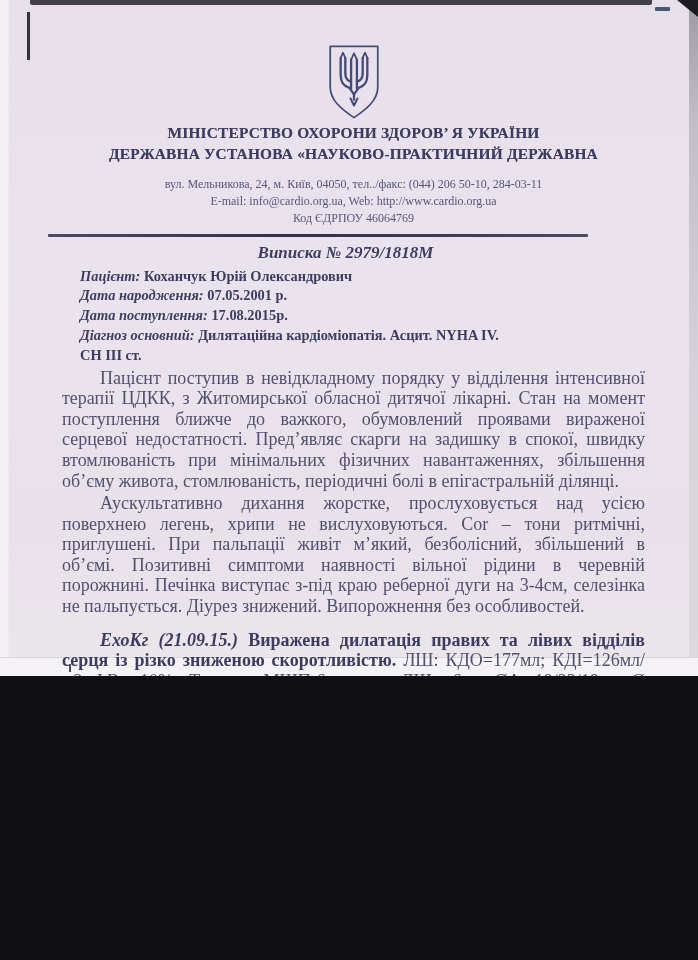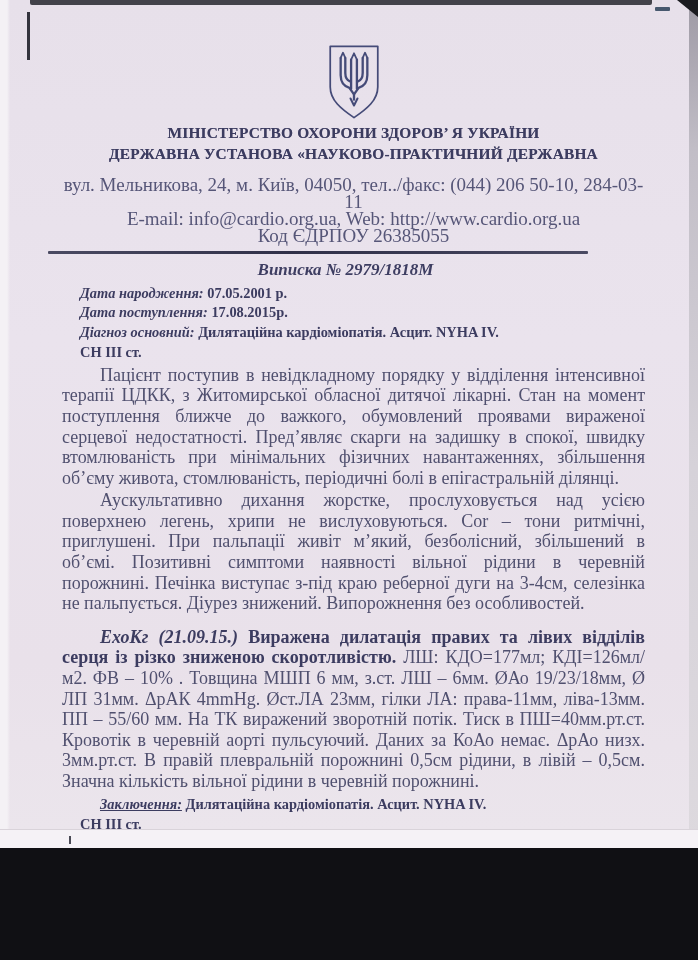--- a/index.html
+++ b/index.html
@@ -1,17 +1,17 @@
 <!DOCTYPE html>
 <html><head>
 <meta charset="utf-8">
 <style>
   html,body { margin:0; padding:0; background:#101014; }
   .page {
-    position:relative; width:698px; height:848px; overflow:hidden;
+    position:relative; width:698px; height:676px; overflow:hidden;
     background:linear-gradient(180deg,#e7e0ea 0%,#eae3ed 40%,#e9e1ea 78%,#ebe5ec 98%);
     font-family:"Liberation Serif","DejaVu Serif",serif;
     color:#4d4d6e;
   }
   
   .left-margin-strip { position:absolute; left:0; top:0; width:10px; height:100%;
     background:linear-gradient(90deg,#f4f1f5 70%,rgba(244,241,245,0)); }
   .right-edge-strip { position:absolute; right:0; top:0; width:9px; height:100%;
     background:linear-gradient(180deg,#9e9aa5 0%,#c2bec7 18%,#d6d2d9 55%,#ddd9de 100%); }
   .top-bar { position:absolute; left:30px; top:0; width:622px; height:5px;
@@ -23,21 +23,21 @@
   .bottom-strip { position:absolute; left:0; bottom:0; width:100%; height:18px;
     background:#f5f2f6; border-top:1px solid #d9d3da; }
   .speck1 { position:absolute; left:69px; bottom:4px; width:2px; height:8px; background:#4a4a55; }
   .speck2 { position:absolute; left:106px; top:922px; width:3px; height:3px; background:#b9aebc; border-radius:50%; }
   .speck3 { position:absolute; left:111px; top:936px; width:2px; height:3px; background:#a99db0; }
   
   .content { position:relative; margin:0 53px 0 62px; filter:blur(0.25px); }
   .emblem { width:58px; margin:44px auto 1px; display:block; }
   .org { text-align:center; font-weight:bold; font-size:15.4px; line-height:21px;
     color:#3c3c60; letter-spacing:.2px; text-shadow:0 0 .5px rgba(60,60,96,.6); }
-  .addr { margin-top:12px; text-align:center; font-size:19px; line-height:17px; color:#565678; }
+  .addr { margin-top:12px; text-align:center; font-size:12px; line-height:17px; color:#565678; }
   .rule { margin:7px 0 0 -14px; width:540px; height:3px;
     background:linear-gradient(90deg,#4a4a62,#303048 45%,#3c3c55 75%,#4a4a62); border-radius:1px; }
   .doc-title { margin:6px 0 0 0; text-align:center; transform:translateX(-8px);
     font-style:italic; font-weight:bold; font-size:17px; color:#3e3e62; }
   .info { margin-top:4px; padding-left:18px; font-size:14.4px; line-height:19.8px; }
   .info .lbl { font-style:italic; font-weight:bold; color:#3c3c60; }
   .info .val { font-weight:bold; color:#3c3c60; }
   .para { margin:2px 0 0 0; text-indent:38px; text-align:justify;
     font-size:18px; line-height:20.6px; color:#50506f; }
   .echo { margin-top:13px; }
@@ -90,28 +90,32 @@
     </svg>
 
     <div class="org">
       <div>МІНІСТЕРСТВО ОХОРОНИ ЗДОРОВ’ Я УКРАЇНИ</div>
       <div>ДЕРЖАВНА УСТАНОВА «НАУКОВО-ПРАКТИЧНИЙ ДЕРЖАВНА</div>
     </div>
 
     <div class="addr">
       <div>вул. Мельникова, 24, м. Київ, 04050, тел../факс: (044) 206 50-10, 284-03-11</div>
       <div>E-mail: info@cardio.org.ua, Web: http://www.cardio.org.ua</div>
-      <div>Код ЄДРПОУ 26385055</div>
+      <div>Код ЄДРПОУ 46064769</div>
     </div>
 
     <div class="rule"></div>
 
     <div class="doc-title">Виписка № 2979/1818М</div>
 
     <div class="info">
+      <div>
+        <span class="lbl">Пацієнт:</span>
+        <span class="val">Коханчук Юрій Олександрович</span>
+      </div>
       <div>
         <span class="lbl">Дата народження:</span>
         <span class="val">07.05.2001 р.</span>
       </div>
       <div>
         <span class="lbl">Дата поступлення:</span>
         <span class="val">17.08.2015р.</span>
       </div>
       <div>
         <span class="lbl">Діагноз основний:</span>

